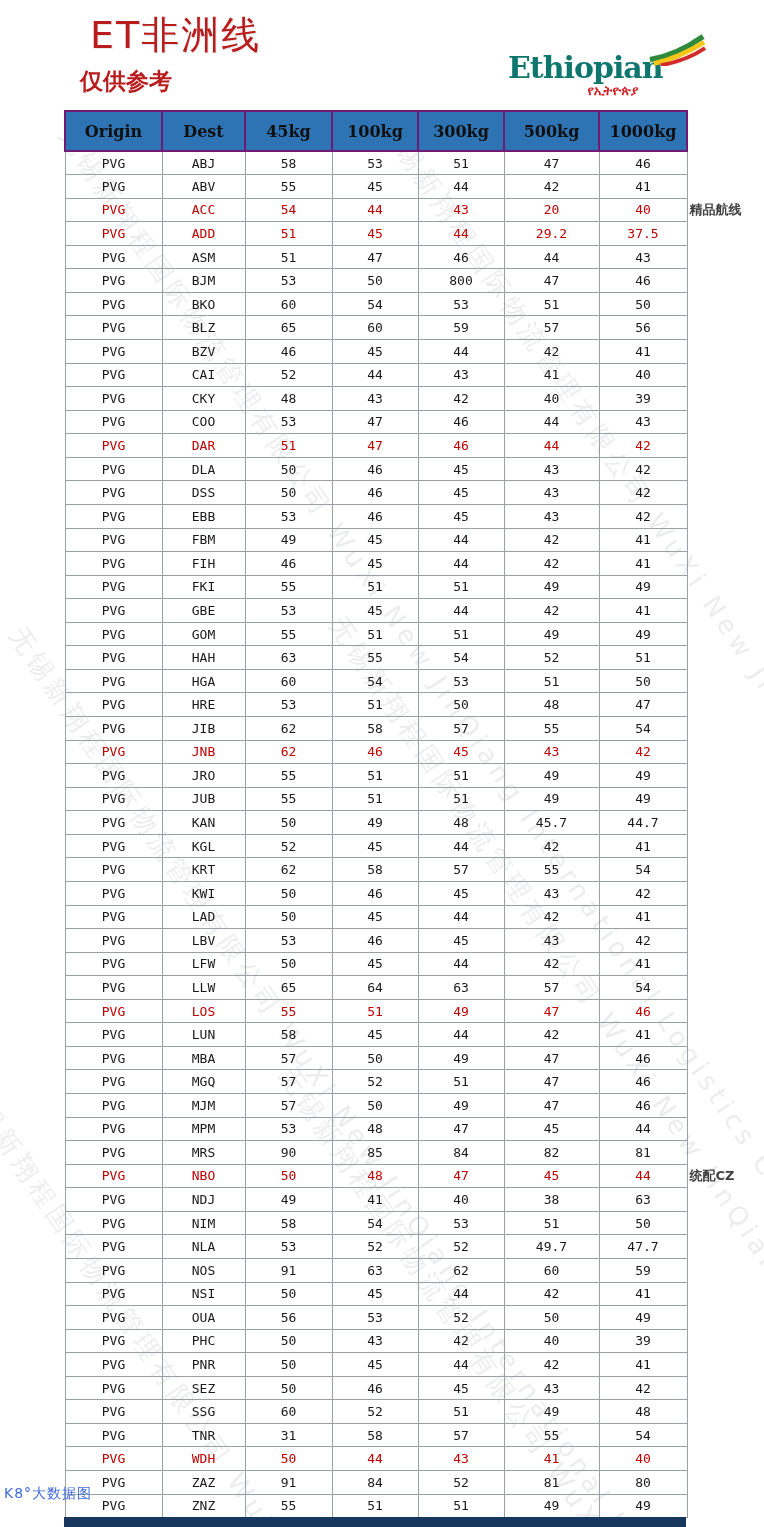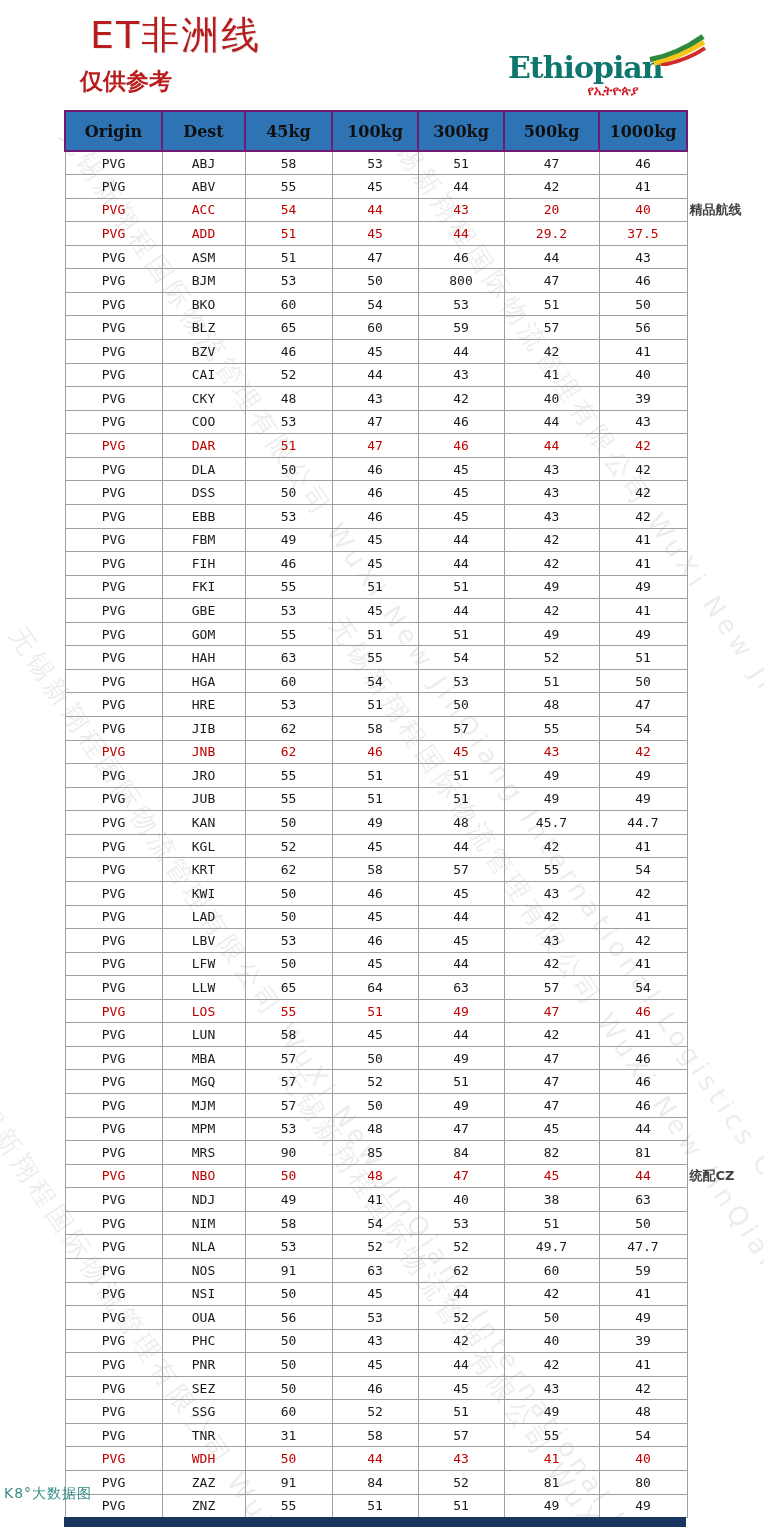--- a/index.html
+++ b/index.html
@@ -137,21 +137,21 @@
     width: 622px; height: 10px;
     background: #17375e;
     z-index: 3;
   }
 
   
   .corner-wm {
     position: absolute;
     left: 4px; top: 1485px;
     font-size: 14px;
-    color: #0f766e;
+    color: #1d4ed8;
     opacity: 0.85;
     z-index: 4;
     letter-spacing: 1px;
   }
 </style>
 </head>
 <body>
 
 <div class="wm wm1">无锡新翔程国际物流管理有限公司 WuXi New JinQiang International Logistics Co.,Ltd</div>
 <div class="wm wm2">无锡新翔程国际物流管理有限公司 WuXi New JinQiang International Logistics Co.,Ltd</div>

